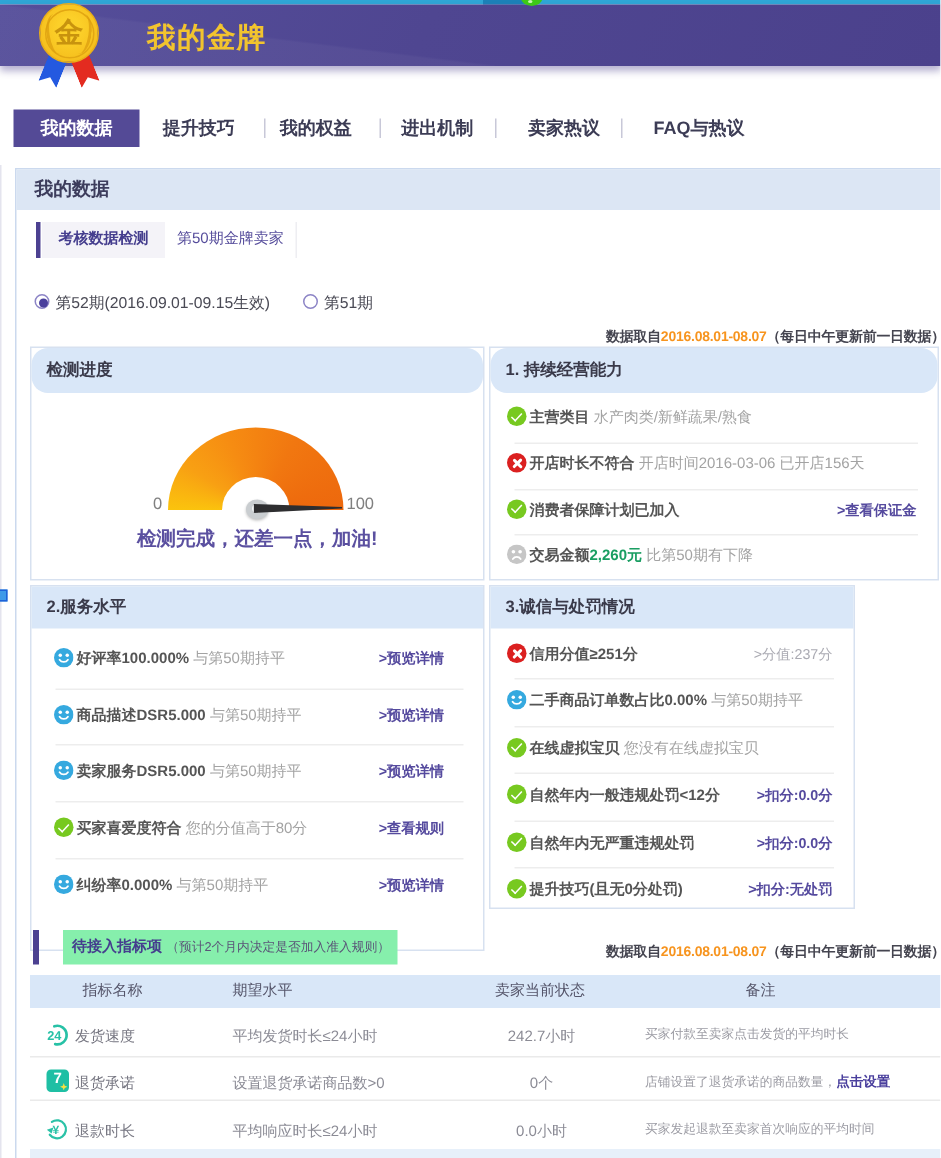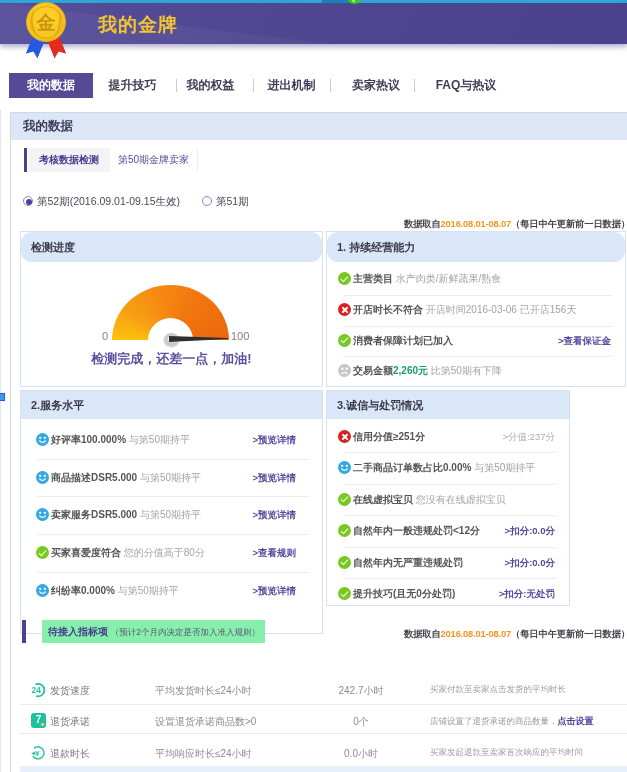--- a/index.html
+++ b/index.html
@@ -256,20 +256,26 @@
     <div class="row"><span class="sep"></span><span class="icon ic-check"></span><span class="lbl">在线虚拟宝贝</span> <span class="grey">您没有在线虚拟宝贝</span></div>
     <div class="row"><span class="sep"></span><span class="icon ic-check"></span><span class="lbl">自然年内一般违规处罚&lt;12分</span><span class="lnk">&gt;扣分:0.0分</span></div>
     <div class="row"><span class="sep"></span><span class="icon ic-check"></span><span class="lbl">自然年内无严重违规处罚</span><span class="lnk">&gt;扣分:0.0分</span></div>
     <div class="row"><span class="sep"></span><span class="icon ic-check"></span><span class="lbl">提升技巧(且无0分处罚)</span><span class="lnk">&gt;扣分:无处罚</span></div>
   </div>
 
   <div class="abs pbar"></div>
   <div class="abs pstrip"><b>待接入指标项</b> <span>（预计2个月内决定是否加入准入规则）</span></div>
   <div class="abs note note2">数据取自<span class="org">2016.08.01-08.07</span>（每日中午更新前一日数据）</div>
 
+  <div class="abs thead">
+    <span style="left:35px">指标名称</span>
+    <span style="left:135px">期望水平</span>
+    <span style="left:310px">卖家当前状态</span>
+    <span style="left:477px">备注</span>
+  </div>
 
   <div class="trow" style="top:684px">
     <svg class="tic" style="left:11px;top:-2px" width="15" height="16" viewBox="0 0 15 16">
         <path d="M5.2 2.2 A6.2 6.2 0 1 1 5.8 14.1" stroke="#27C1A6" stroke-width="1.8" fill="none" stroke-linecap="round"></path>
         <text x="0.5" y="11" font-size="8.5" font-weight="bold" fill="#27C1A6" font-family="Liberation Sans">24</text>
       </svg>
     <span class="name">发货速度</span>
     <span class="c2">平均发货时长≤24小时</span>
     <span class="c3">242.7小时</span>
     <span class="c4">买家付款至卖家点击发货的平均时长</span>

